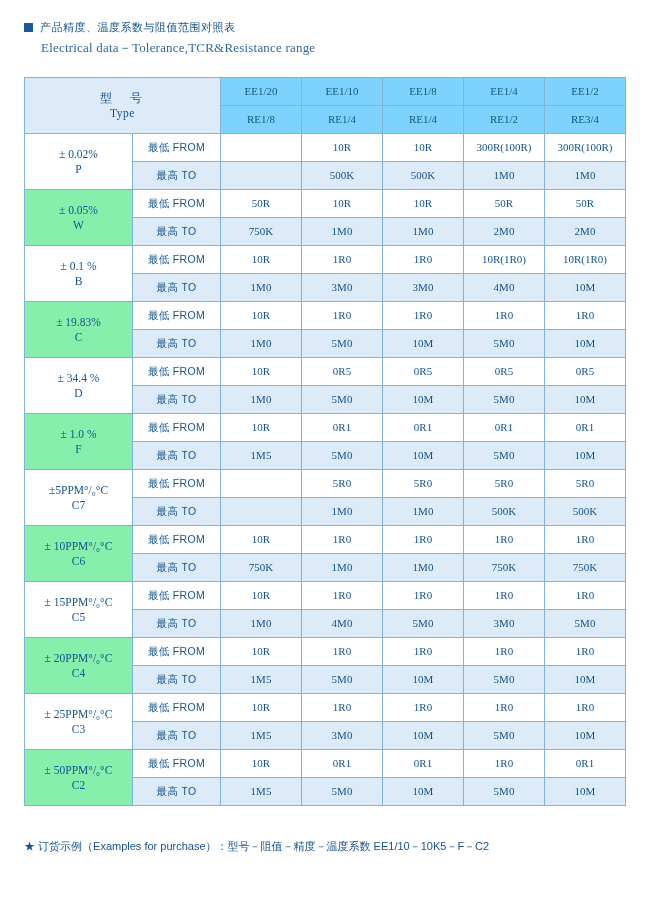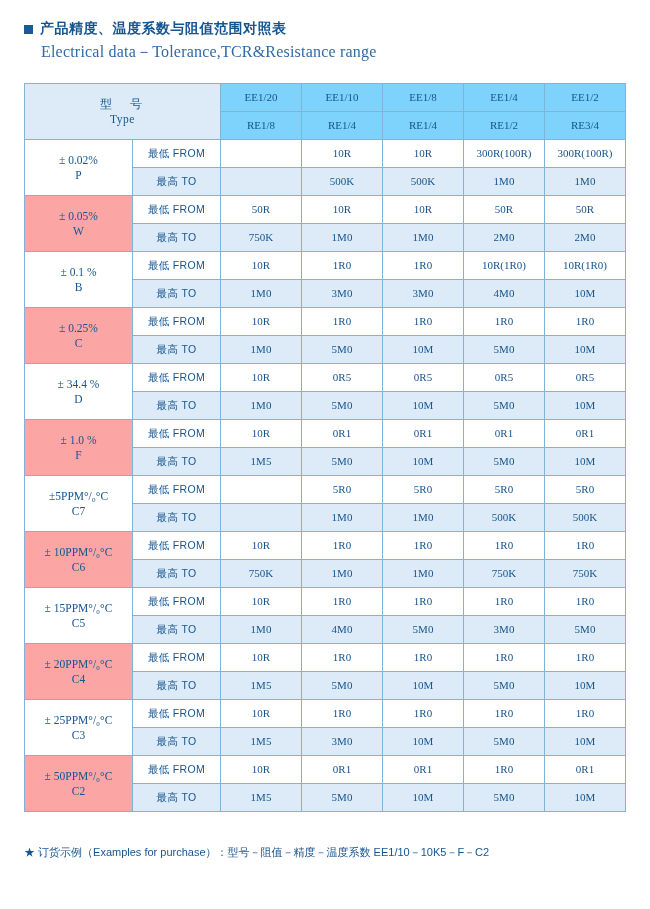--- a/index.html
+++ b/index.html
@@ -30,28 +30,28 @@
     margin: 6px 0 3px 0;
   }
   .title-square {
     width: 9px;
     height: 9px;
     background: #1a5a99;
     display: inline-block;
     flex: 0 0 auto;
   }
   .title-cn {
-    font-size: 14px;
-    font-weight: bold;
+    font-size: 11px;
+    font-weight: normal;
     color: #15548f;
     letter-spacing: 0.5px;
     white-space: nowrap;
   }
   .title-en {
-    font-size: 16px;
+    font-size: 13px;
     color: #2f6aa8;
     margin: 4px 0 0 17px;
     font-family: "Liberation Serif", serif;
     letter-spacing: 0.2px;
   }
   
   .tbl-wrap {
     margin-top: 20px;
   }
   table.data {
@@ -106,21 +106,21 @@
     font-family: "Liberation Serif", serif;
     font-size: 11px;
   }
   tr.alt td, tr.alt th {
     background: #dcebf7;
   }
   tr.plain td {
     background: #ffffff;
   }
   td.tol.shade {
-    background: #fca5a5;
+    background: #86efac;
   }
   
   .notes {
     margin-top: 30px;
     font-size: 11px;
     color: #15548f;
     line-height: 1.9;
   }
   .note-line {
     white-space: nowrap;
@@ -231,21 +231,21 @@
           <td class="fromto">最高 TO</td>
           <td class="val">1M0</td>
           <td class="val">3M0</td>
           <td class="val">3M0</td>
           <td class="val">4M0</td>
           <td class="val">10M</td>
         </tr>
 
         <tr class="plain">
           <td class="tol shade" rowspan="2">
-            <span>± 0.25%</span>
+            <span>± 19.83%</span>
             <span class="code">C</span>
           </td>
           <td class="fromto">最低 FROM</td>
           <td class="val">10R</td>
           <td class="val">1R0</td>
           <td class="val">1R0</td>
           <td class="val">1R0</td>
           <td class="val">1R0</td>
         </tr>
         <tr class="alt">

